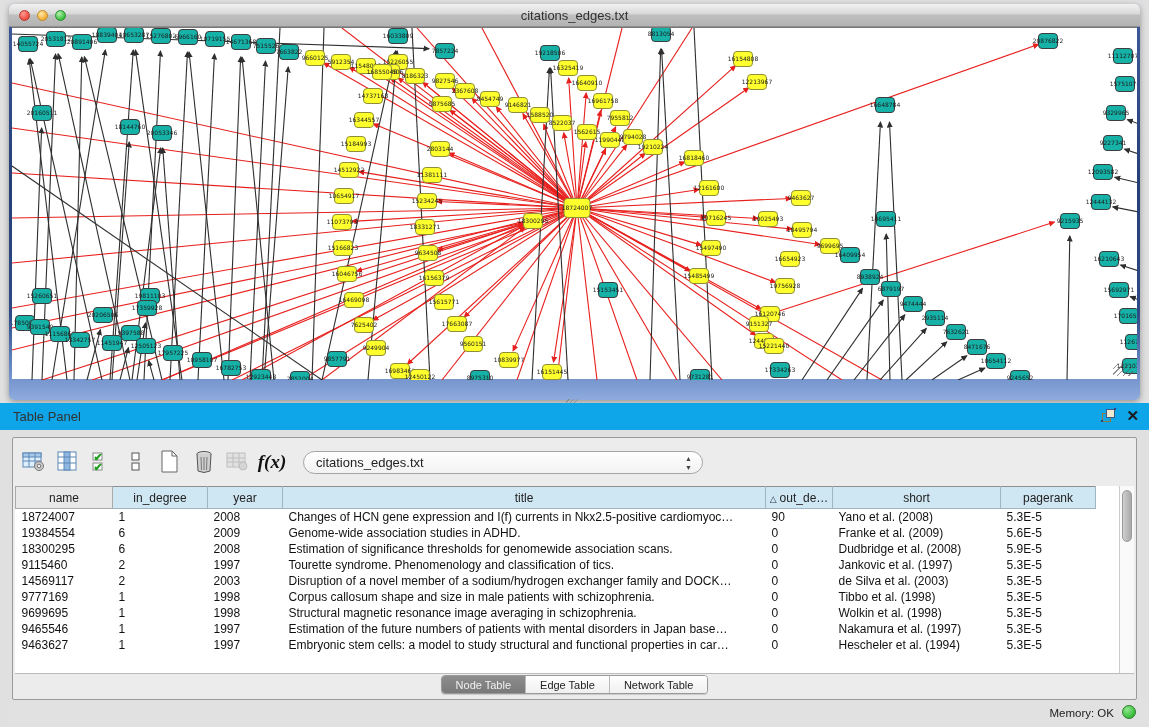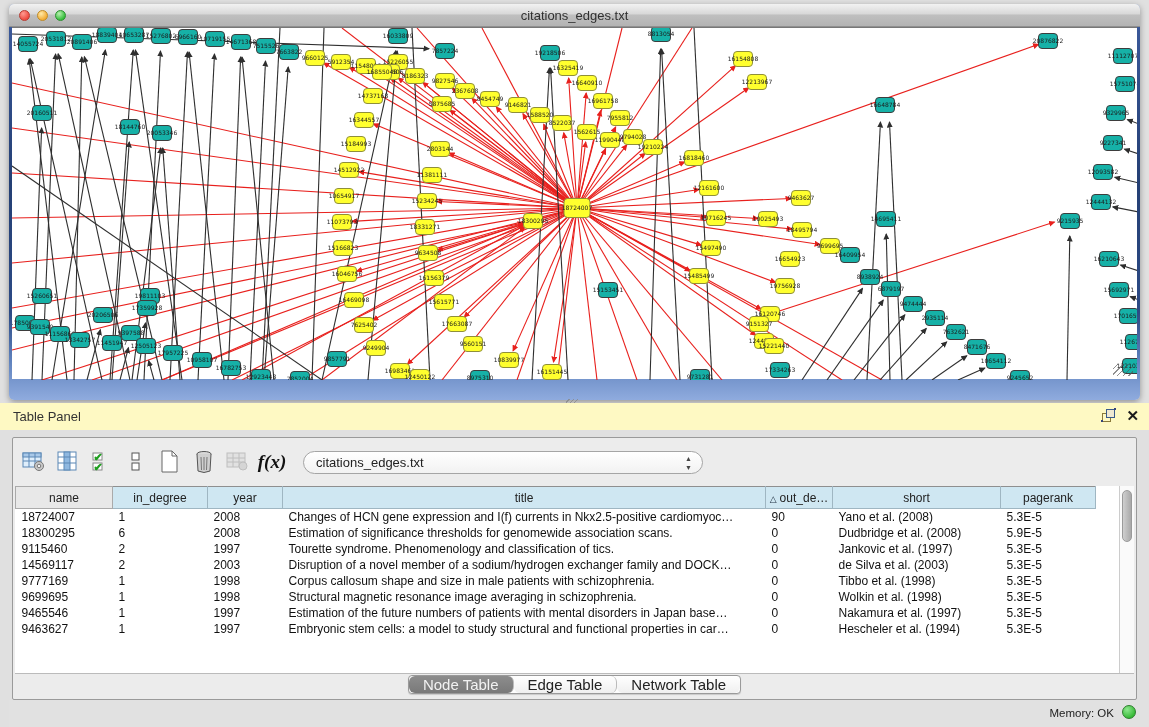--- a/index.html
+++ b/index.html
@@ -24,21 +24,21 @@
   .canvas-wrap { position:absolute; left:3px; top:23px; width:1125px; height:352px; background:#ffffff; border-top:1px solid #777; }
   svg.net { display:block; width:1125px; height:352px; }
   .canvas-grip { position:absolute; right:4px; bottom:3px; width:20px; height:12px; opacity:.65;
     background:repeating-linear-gradient(135deg,transparent 0 3px,#555 3px 4px); }
 
   
   .mid-grip { position:absolute; left:566px; top:399px; width:12px; height:7px; opacity:.8;
     background:repeating-linear-gradient(135deg,transparent 0 2px,#888 2px 3px); }
 
   
-  .panel-titlebar { position:absolute; left:0; top:403px; width:1149px; height:27px; background:#fef9c3; }
+  .panel-titlebar { position:absolute; left:0; top:403px; width:1149px; height:27px; background:#0ea5e9; }
   .panel-title { position:absolute; left:13px; top:6px; font-size:13px; color:#333; }
   .panel-icons { position:absolute; right:10px; top:5px; display:flex; gap:10px; align-items:center; }
   .close-x { font-size:15px; font-weight:bold; color:#1a1a1a; line-height:15px; }
 
   .panel-box { position:absolute; left:12px; top:437px; width:1125px; height:263px;
     background:#ececec; border:1px solid #9a9a9a; border-radius:2px; }
 
   .toolbar { position:absolute; left:6px; top:6px; right:6px; height:36px; display:flex; align-items:center; }
   .tb-icon { width:30px; height:28px; display:flex; align-items:center; justify-content:center; margin-right:4px; }
   .fx { font-family:"Liberation Serif", serif; font-style:italic; font-weight:bold; font-size:19px; color:#111; }
@@ -55,21 +55,21 @@
   .datatable td { height:16px; padding:0 4px 0 6px; white-space:nowrap; overflow:hidden; border:none; }
   .datatable td.center { text-align:left; }
   .sort-tri { font-size:9px; color:#234; margin-right:3px; }
   .vscroll { position:absolute; right:0; top:0; width:15px; height:188px; background:#fafafa; border-left:1px solid #ccc; }
   .vthumb { position:absolute; left:2px; top:4px; width:10px; height:52px; border-radius:6px;
     background:linear-gradient(90deg,#cfcfcf,#a9a9a9); border:1px solid #9a9a9a; }
 
   .tabs-row { position:absolute; left:0; right:0; top:237px; height:24px; display:flex; justify-content:center; }
   .tabgroup { display:flex; height:19px; border:1px solid #9a9a9a; border-radius:4px; overflow:hidden; background:#fdfdfd;
     box-shadow:0 1px 1px rgba(0,0,0,.15); }
-  .tab { padding:0 14px; font-size:15px; color:#222; display:flex; align-items:center; border-right:1px solid #bbb; background:linear-gradient(180deg,#ffffff,#efefef);border-radius:6px; }
+  .tab { padding:0 14px; font-size:11px; color:#222; display:flex; align-items:center; border-right:1px solid #bbb; background:linear-gradient(180deg,#ffffff,#efefef); }
   .tab:last-child { border-right:none; }
   .tab.active { background:linear-gradient(180deg,#8d8d8d,#797979); color:#f2f2f2; }
 
   .statusbar { position:absolute; left:0; top:700px; width:1149px; height:27px; background:#e1e1e1;margin-left:9px; }
   .memory { position:absolute; right:44px; top:7px; font-size:11.5px; color:#222; }
   .mem-dot { position:absolute; right:22px; top:5px; width:14px; height:14px; border-radius:50%;
     background:radial-gradient(circle at 35% 30%, #8fe88f, #34b834 75%); border:1px solid #2d7d2d; }
 
   
   .nlabel { font-family:"DejaVu Sans", sans-serif; font-size:6px; fill:#1c1c1c; }
@@ -861,20 +861,29 @@
           <tr>
             <td>18724007</td>
             <td>1</td>
             <td>2008</td>
             <td>Changes of HCN gene expression and I(f) currents in Nkx2.5-positive cardiomyoc…</td>
             <td>90</td>
             <td class="center">Yano et al. (2008)</td>
             <td>5.3E-5</td>
           </tr>
           <tr>
+            <td>19384554</td>
+            <td>6</td>
+            <td>2009</td>
+            <td>Genome-wide association studies in ADHD.</td>
+            <td>0</td>
+            <td class="center">Franke et al. (2009)</td>
+            <td>5.6E-5</td>
+          </tr>
+          <tr>
             <td>18300295</td>
             <td>6</td>
             <td>2008</td>
             <td>Estimation of significance thresholds for genomewide association scans.</td>
             <td>0</td>
             <td class="center">Dudbridge et al. (2008)</td>
             <td>5.9E-5</td>
           </tr>
           <tr>
             <td>9115460</td>

